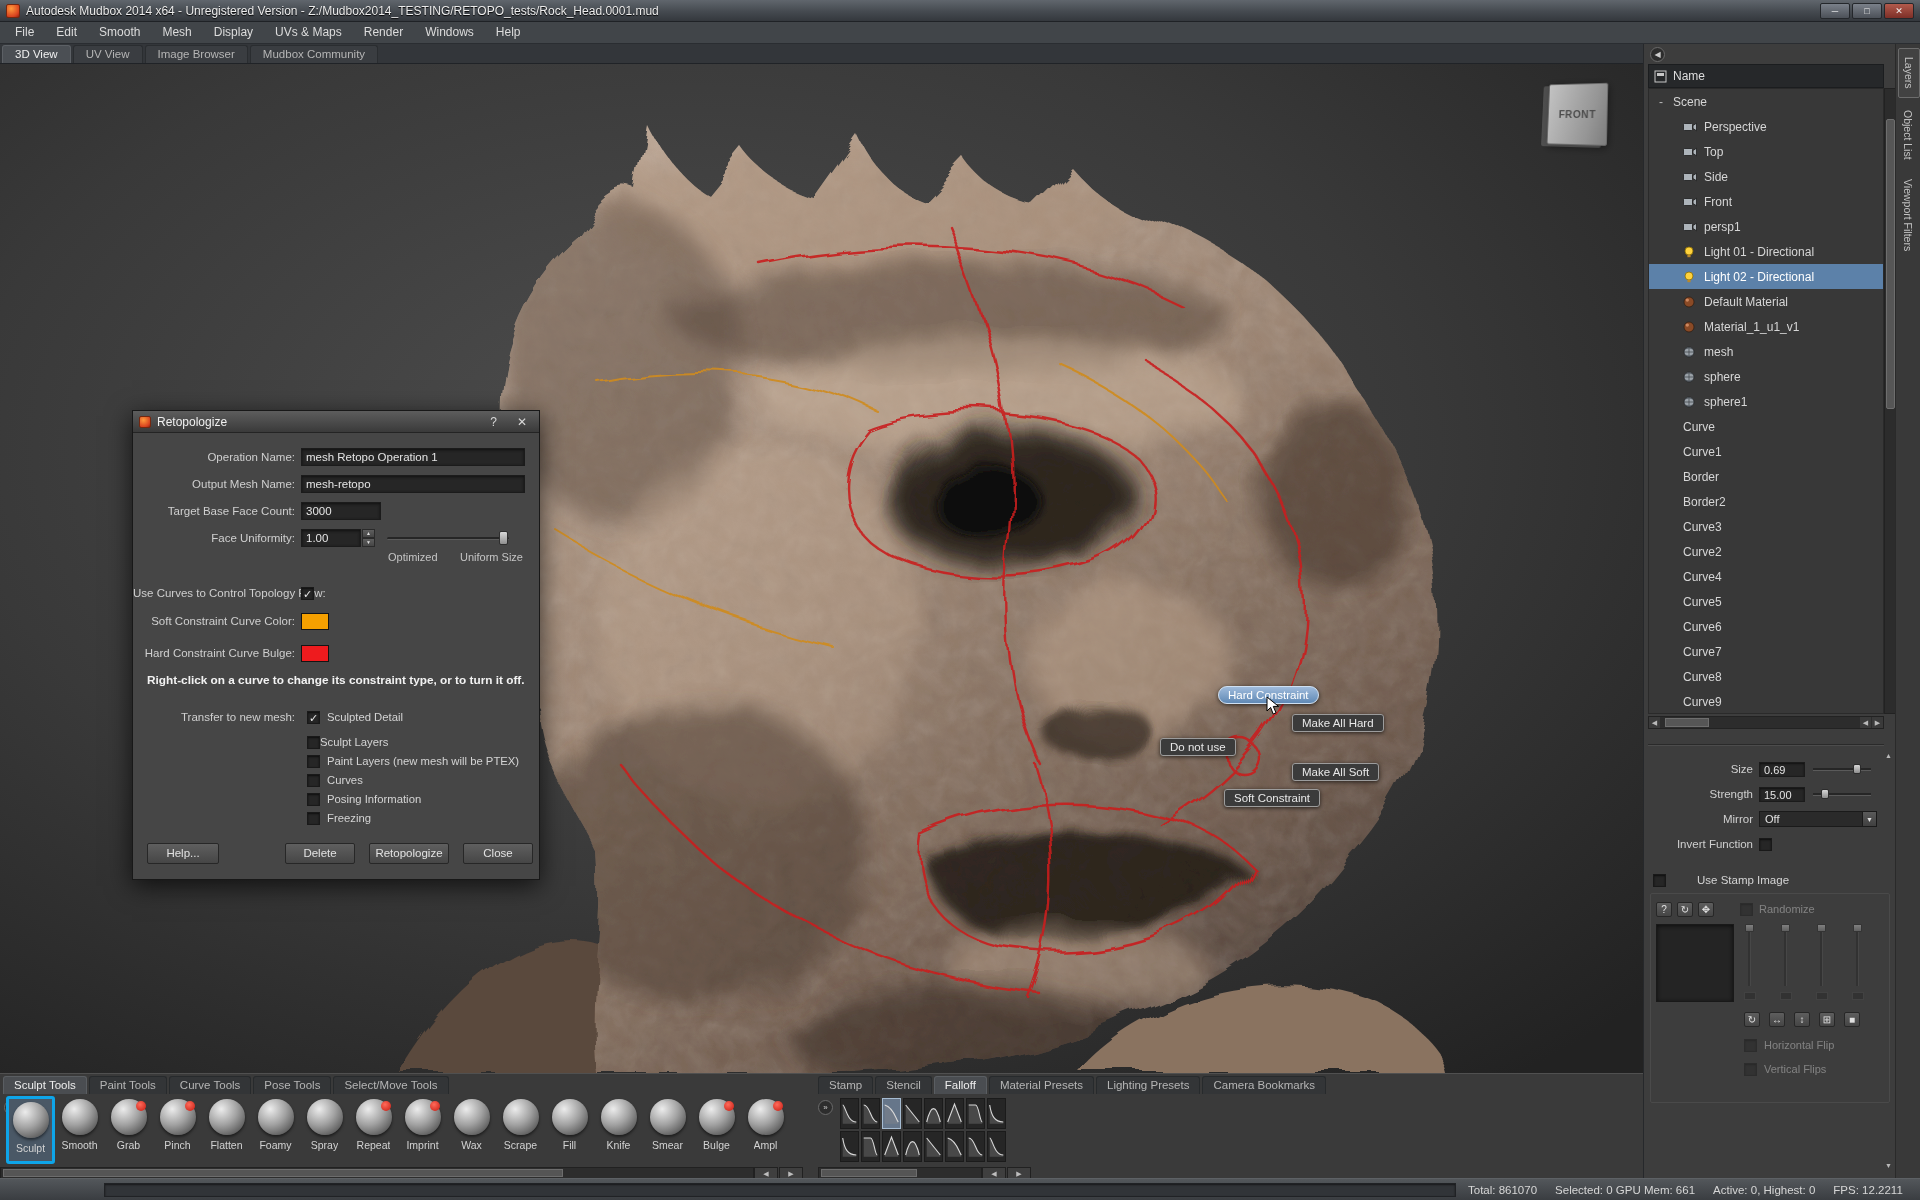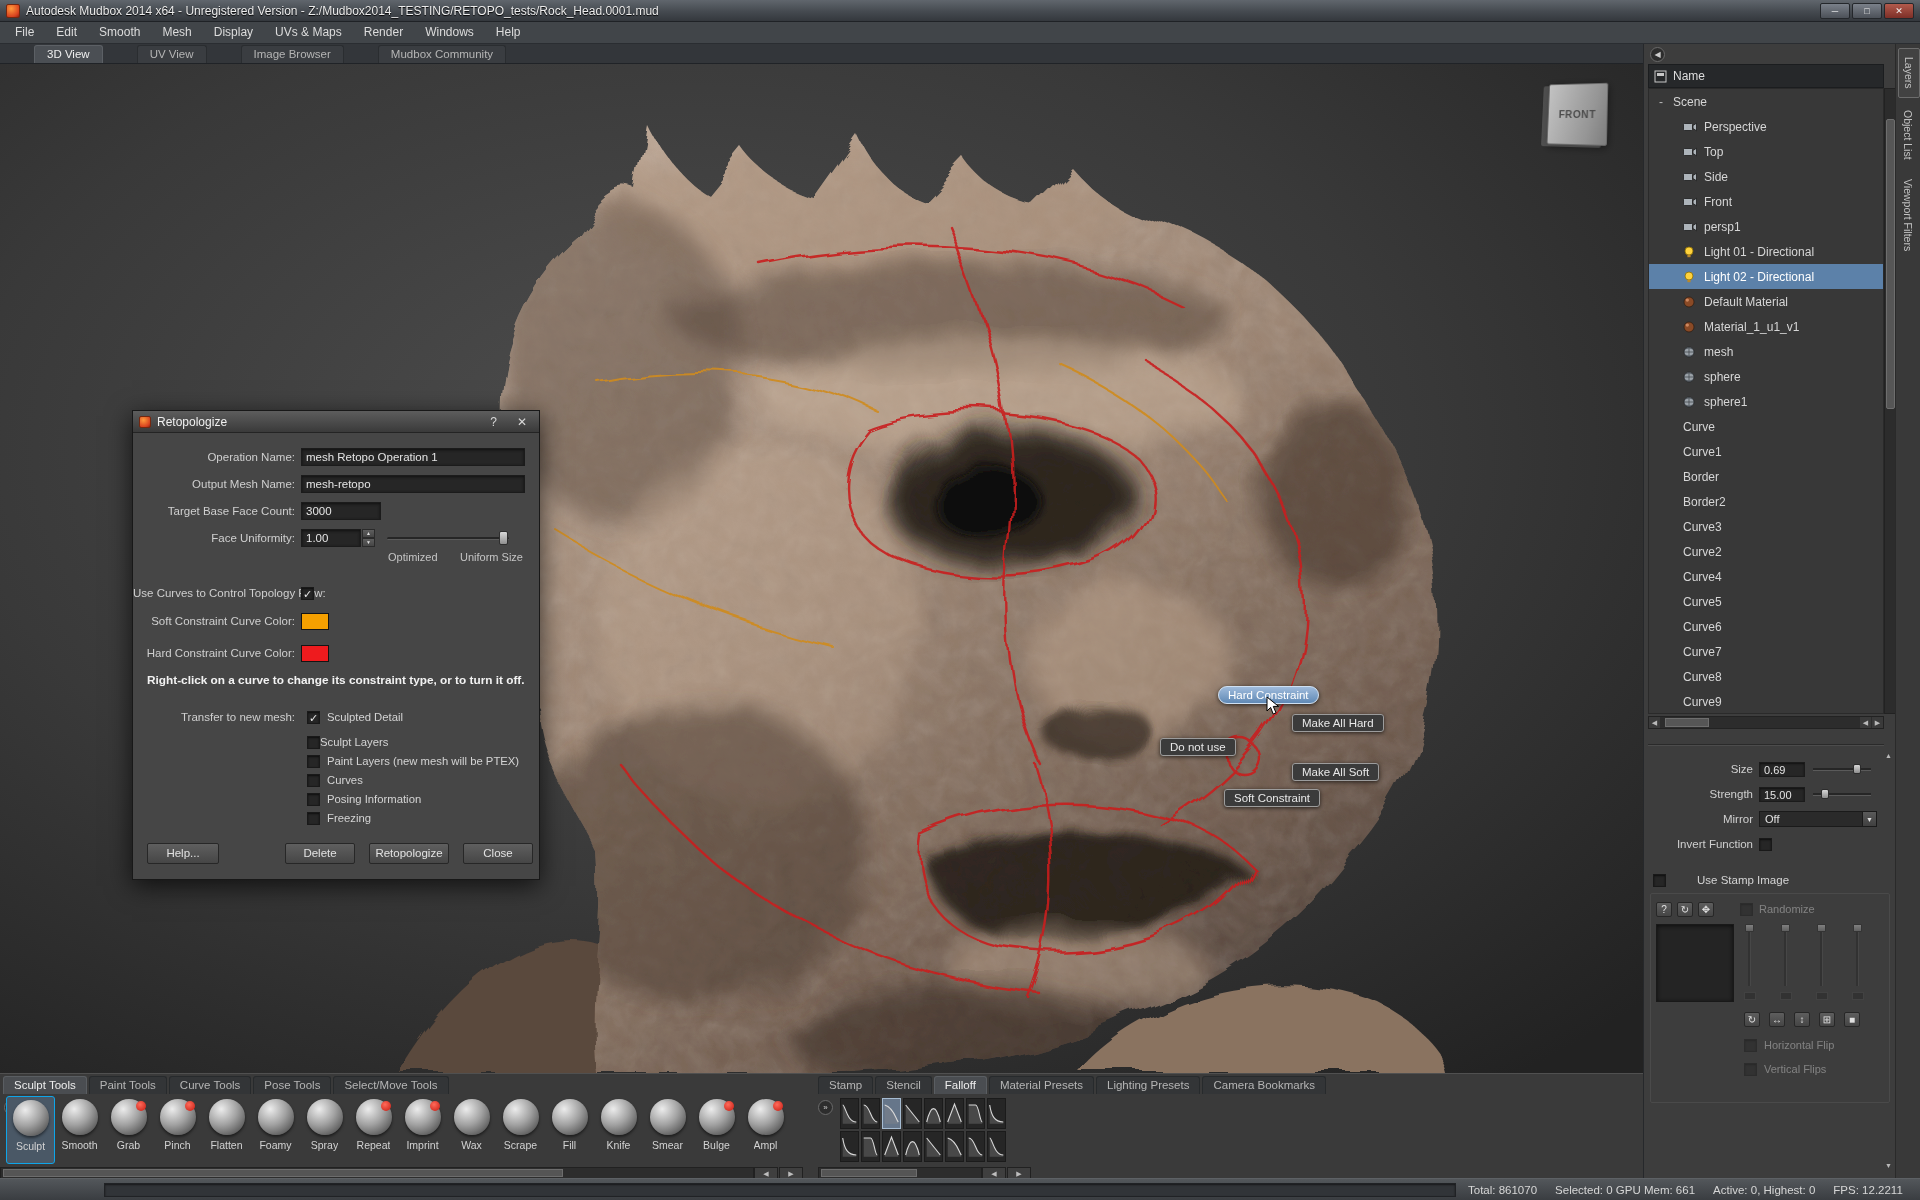--- a/index.html
+++ b/index.html
@@ -22,21 +22,21 @@
 
 
 #menubar{position:absolute;left:0;top:22px;width:1920px;height:22px;background:#414549;
   border-bottom:1px solid #2a2d31;display:flex;align-items:stretch;padding-left:4px;}
 .menu-item{padding:3px 11px;color:#dcdcdc;font-size:12px;}
 
 
 #viewtabs{position:absolute;left:0;top:44px;width:1920px;height:20px;background:#33363a;
   border-bottom:1px solid #202327;display:flex;align-items:flex-end;padding-left:2px;gap:2px;}
 .vtab{padding:2px 12px 3px;font-size:11.5px;color:#b5b5b5;background:#3a3d41;
-  border:1px solid #2a2d30;border-bottom:none;border-radius:3px 3px 0 0;margin-left:32px;}
+  border:1px solid #2a2d30;border-bottom:none;border-radius:3px 3px 0 0;}
 .vtab.active{background:#4b4f54;color:#efefef;border-color:#5c6065;}
 
 
 #viewport{position:absolute;left:0;top:64px;width:1643px;height:1009px;overflow:hidden;background:#303030;}
 #viewcube{position:absolute;left:1546px;top:19px;width:62px;height:62px;
   background:linear-gradient(105deg,#c2c2c2,#969696 70%,#7e7e7e);
   border:1px solid #6b6b6b;border-radius:2px;display:flex;align-items:center;justify-content:center;
   transform:perspective(320px) rotateY(-16deg) rotateX(7deg);box-shadow:-6px 2px 0 rgba(120,120,120,.45), 0 2px 8px rgba(0,0,0,.5);
   color:#4c4c4c;font-size:10.5px;letter-spacing:.5px;font-weight:bold;}
 
@@ -111,21 +111,21 @@
 .side-tab.boxed{border:1px solid #6c6c6c;background:#424242;border-radius:2px;}
 
 
 #tray{position:absolute;left:0;top:1073px;width:1643px;height:105px;background:#3a3a3a;border-top:1px solid #505050;}
 #tooltabs{position:absolute;left:3px;top:0;height:20px;display:flex;gap:2px;align-items:flex-end;}
 #traytabs{position:absolute;left:818px;top:0;height:20px;display:flex;gap:2px;align-items:flex-end;}
 .ttab{padding:2px 10px 3px;font-size:11.5px;color:#b5b5b5;background:#333537;border:1px solid #272a2c;border-bottom:none;border-radius:3px 3px 0 0;}
 .ttab.active{background:#4a4d51;color:#ededed;border-color:#5a5e62;}
 #tools{position:absolute;left:6px;top:22px;height:70px;display:flex;}
 .tool{width:49px;height:68px;display:flex;flex-direction:column;align-items:center;justify-content:flex-start;padding-top:3px;border-radius:3px;}
-.tool.selected{background:#4a5866;border:1px solid #0ea5e9;}
+.tool.selected{background:#4a5866;border:3px solid #0ea5e9;}
 .tool-icon{width:36px;height:36px;border-radius:50%;position:relative;
   background:radial-gradient(circle at 34% 28%,#ececec,#a2a2a2 45%,#4e4e4e 88%);box-shadow:0 2px 3px rgba(0,0,0,.5);}
 .tool-icon .accent{position:absolute;right:1px;top:2px;width:10px;height:10px;border-radius:50%;
   background:radial-gradient(circle at 40% 35%,#ff6a5a,#c41a10);}
 .tool-label{margin-top:4px;font-size:10.5px;color:#d2d2d2;white-space:nowrap;overflow:hidden;max-width:48px;}
 .circle-btn{position:absolute;width:15px;height:15px;border-radius:50%;background:#2d2d2d;border:1px solid #6a6a6a;
   color:#cccccc;font-size:8px;line-height:13px;text-align:center;}
 #falloffgrid{position:absolute;left:840px;top:24px;display:grid;grid-template-columns:repeat(8,19px);grid-auto-rows:31px;gap:2px;}
 .fcell{background:#262626;border:1px solid #1b1b1b;display:flex;align-items:center;justify-content:center;}
 .fcell.sel{background:#66768a;border:1px solid #a6bcd2;}
@@ -303,21 +303,21 @@
     </div>
     <div class="dlg-row" style="top:172px;">
       <div class="dlg-label">Use Curves to Control Topology Flow:</div>
       <div class="cb" id="use-curves-cb">✓</div>
     </div>
     <div class="dlg-row" style="top:198px;height:24px;">
       <div class="dlg-label">Soft Constraint Curve Color:</div>
       <div class="swatch" id="soft-swatch" style="background: rgb(245, 160, 0);"></div>
     </div>
     <div class="dlg-row" style="top:230px;height:24px;">
-      <div class="dlg-label">Hard Constraint Curve Color:</div>
+      <div class="dlg-label">Hard Constraint Curve Bulge:</div>
       <div class="swatch" id="hard-swatch" style="background: rgb(238, 27, 30);"></div>
     </div>
     <div class="hint" style="top:262px;">Right-click on a curve to change its constraint type, or to turn it off.</div>
     <div class="dlg-row" style="top:296px;">
       <div class="dlg-label">Transfer to new mesh:</div>
     </div>
     <div id="transfer-opts">
         <div class="dlg-row" style="top: 296px; left: 174px; width: 230px;">
           <div class="cb">✓</div>
           <span style="margin-left: 7px; font-size: 11.3px; white-space: nowrap;">Sculpted Detail</span>

